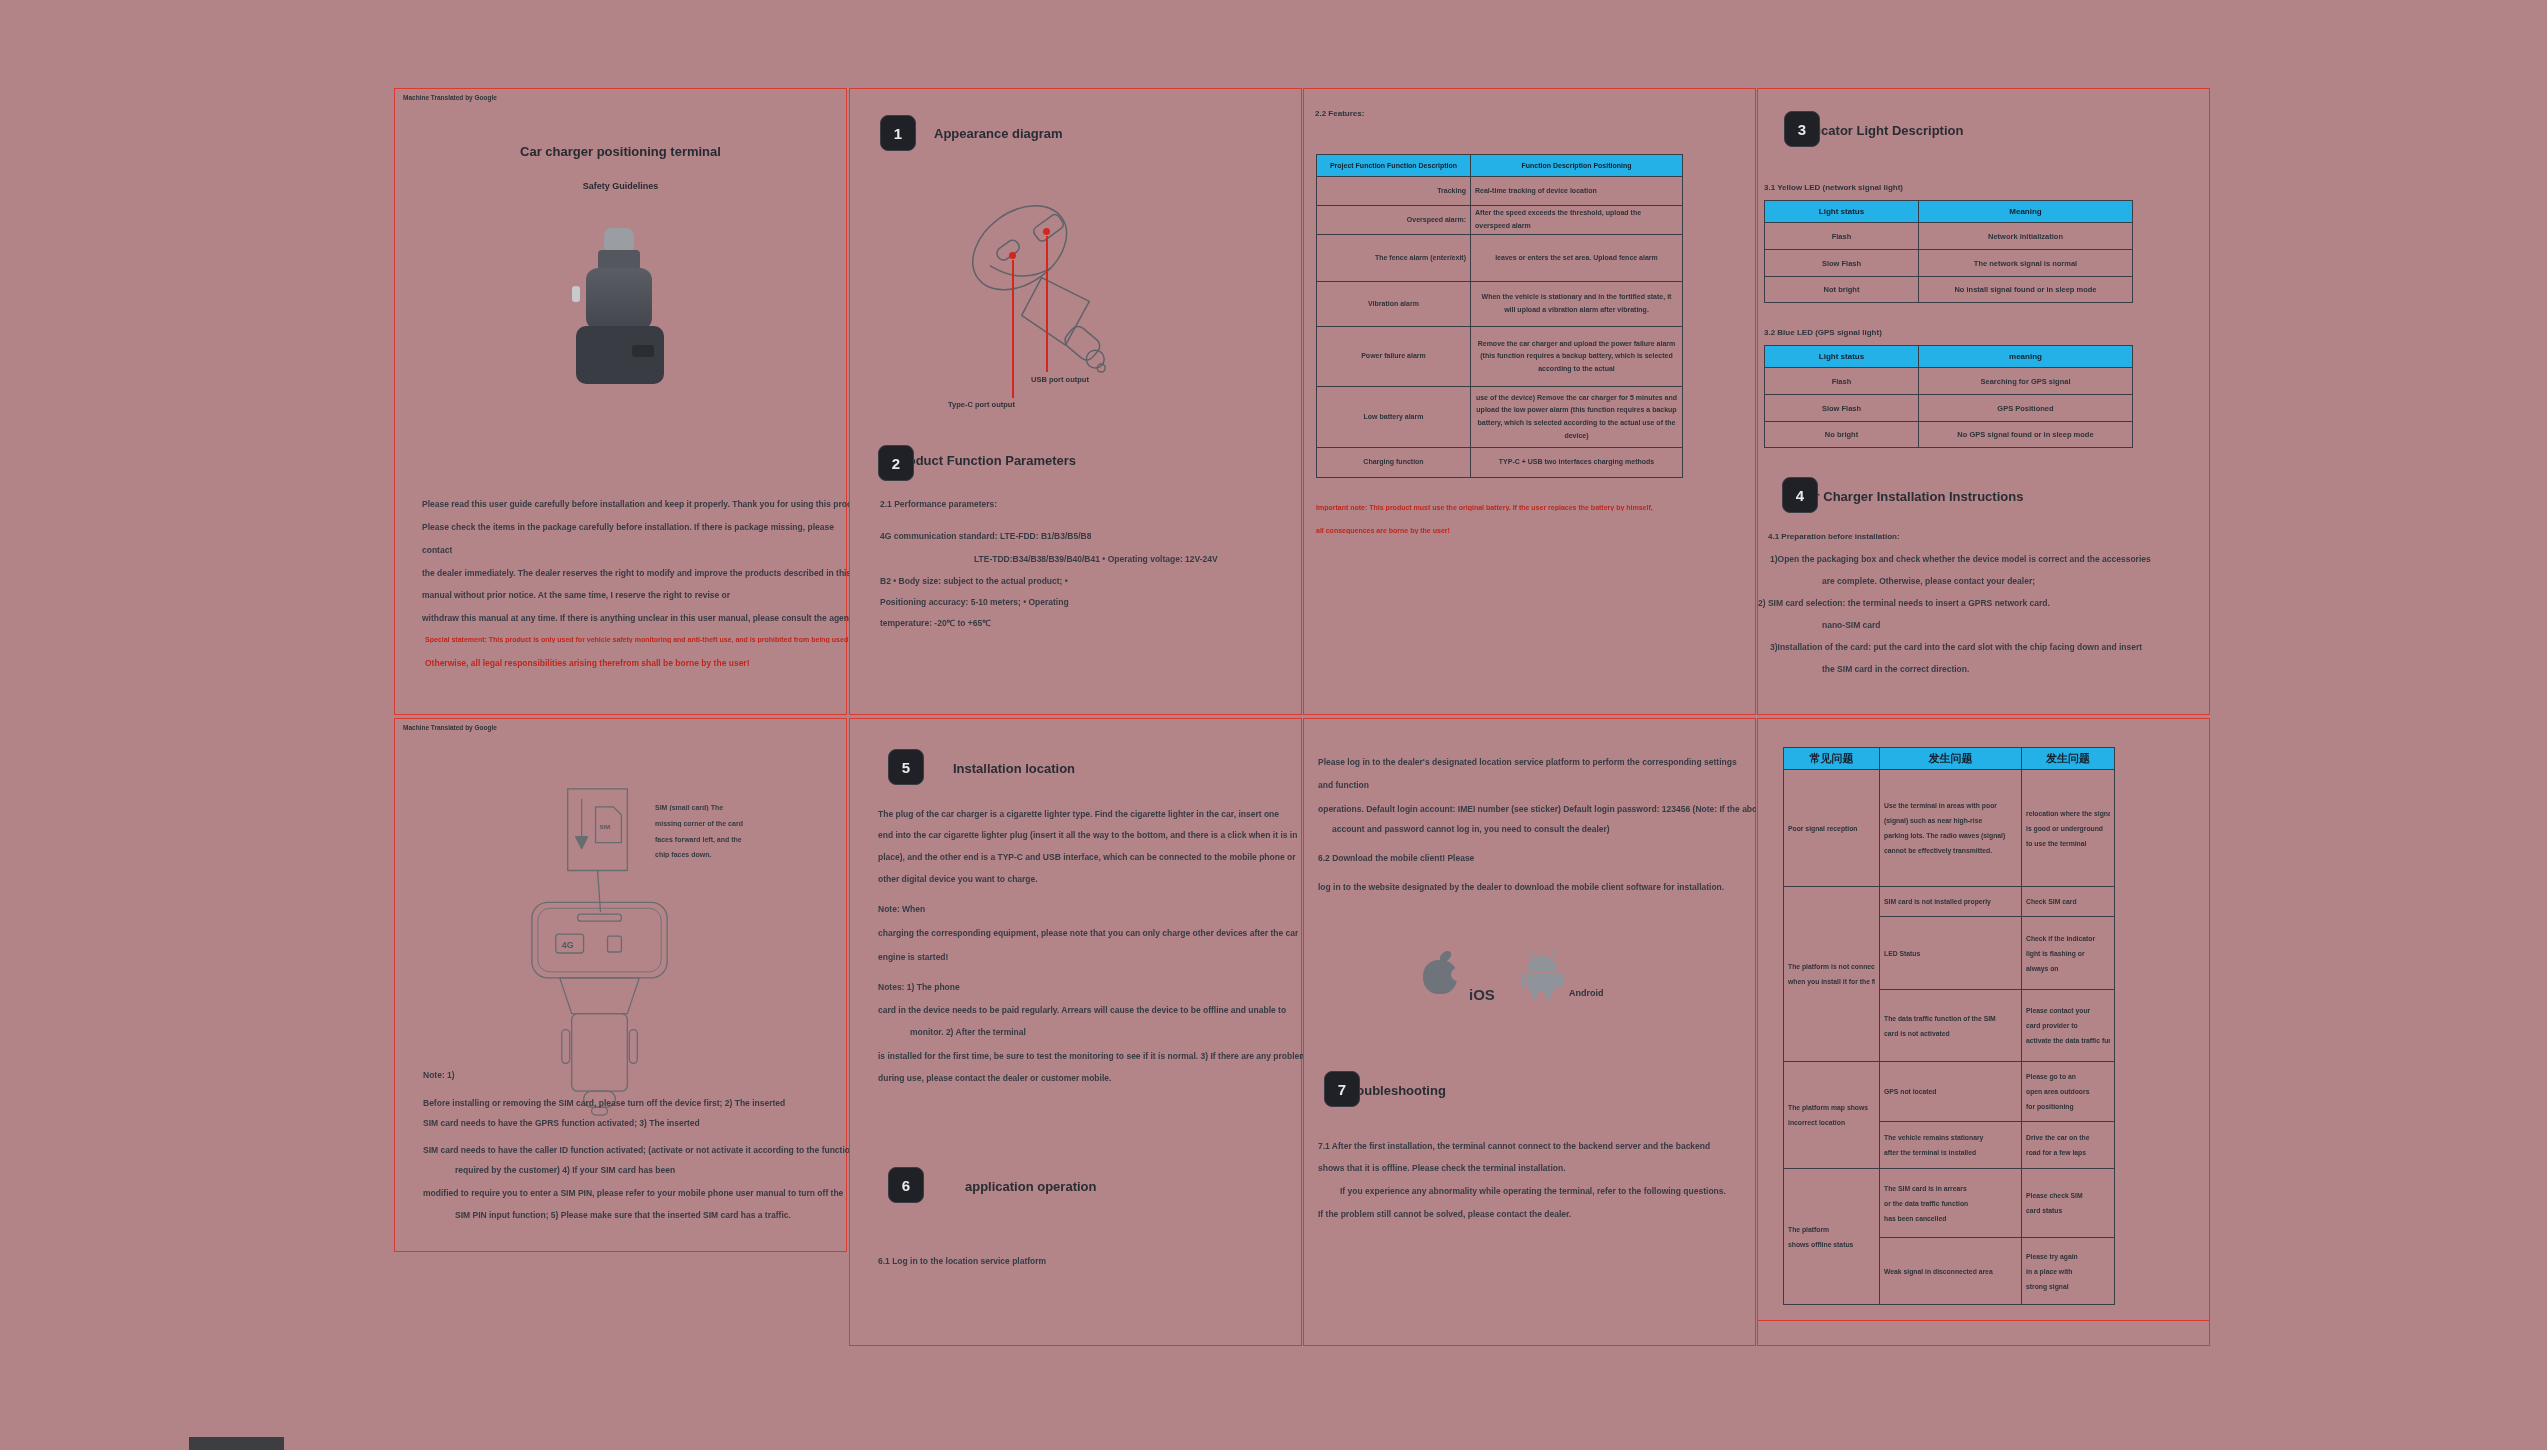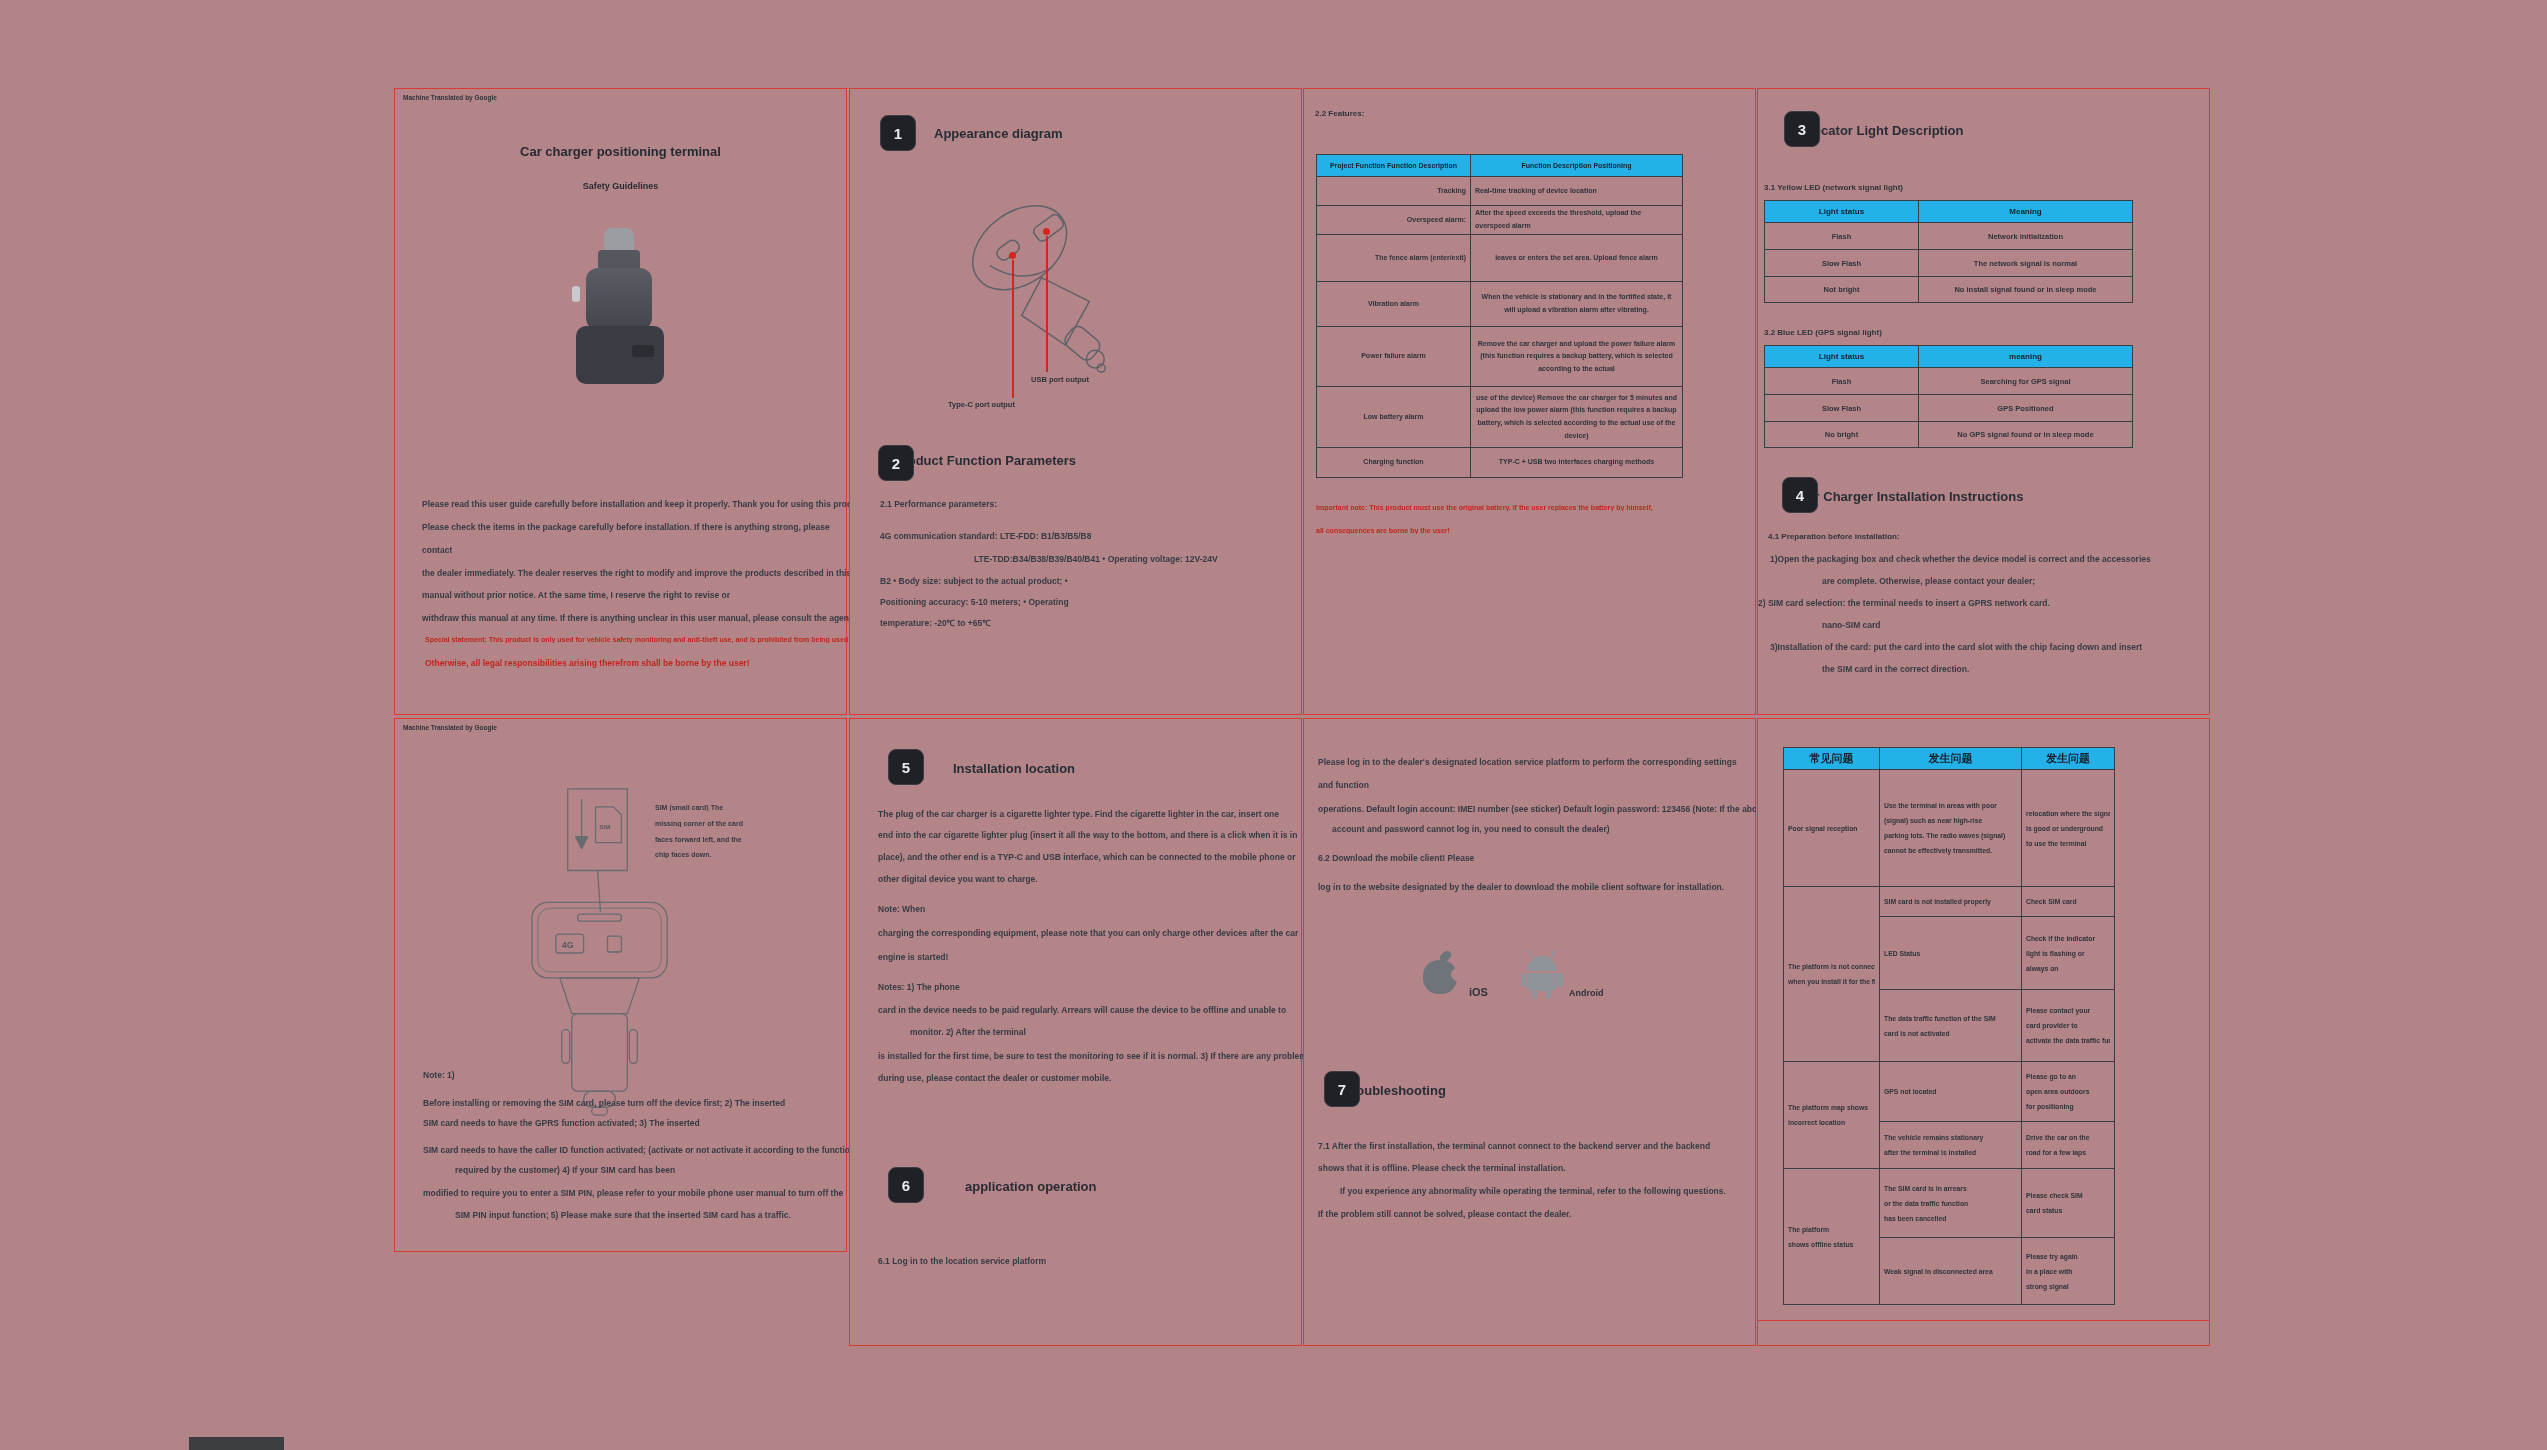--- a/index.html
+++ b/index.html
@@ -47,21 +47,21 @@
   <div class="ttl" style="top:92px;font-size:9px">Safety Guidelines</div>
   <div class="photo" style="left:179px;top:139px;width:96px;height:159px">
     <div style="left:30px;top:0;width:30px;height:26px;background:#9a9da2;border-radius:8px"></div>
     <div style="left:24px;top:22px;width:42px;height:20px;background:#54575d;border-radius:4px"></div>
     <div style="left:12px;top:40px;width:66px;height:62px;background:linear-gradient(180deg,#5a5d63,#43464c);border-radius:12px"></div>
     <div style="left:2px;top:98px;width:88px;height:58px;background:#393c42;border-radius:10px"></div>
     <div style="left:-2px;top:58px;width:8px;height:16px;background:#c7c9cd;border-radius:3px"></div>
     <div style="left:58px;top:117px;width:22px;height:12px;background:#2a2d32;border-radius:3px"></div>
   </div>
   <div class="ln" style="left:27px;top:410px">Please read this user guide carefully before installation and keep it properly. Thank you for using this product!</div>
-  <div class="ln" style="left:27px;top:433px">Please check the items in the package carefully before installation. If there is anything strong, please</div>
+  <div class="ln" style="left:27px;top:433px">Please check the items in the package carefully before installation. If there is package missing, please</div>
   <div class="ln" style="left:27px;top:456px">contact</div>
   <div class="ln" style="left:27px;top:479px">the dealer immediately. The dealer reserves the right to modify and improve the products described in this</div>
   <div class="ln" style="left:27px;top:501px">manual without prior notice. At the same time, I reserve the right to revise or</div>
   <div class="ln" style="left:27px;top:524px">withdraw this manual at any time. If there is anything unclear in this user manual, please consult the agent or seller. In</div>
   <div class="ln red sm" style="left:30px;top:547px">Special statement: This product is only used for vehicle safety monitoring and anti-theft use, and is prohibited from being used for illegal purposes.</div>
   <div class="ln red" style="left:30px;top:569px">Otherwise, all legal responsibilities arising therefrom shall be borne by the user!</div>
 </div>
 
 <div class="pg" style="left:849px;top:88px">
   <div class="secbox" style="left:30px;top:26px">1</div>
@@ -267,21 +267,21 @@
   <div class="ln" style="left:14px;top:85px">operations. Default login account: IMEI number (see sticker) Default login password: 123456 (Note: If the above</div>
   <div class="ln" style="left:28px;top:105px">account and password cannot log in, you need to consult the dealer)</div>
   <div class="ln" style="left:14px;top:134px">6.2 Download the mobile client! Please</div>
   <div class="ln" style="left:14px;top:163px">log in to the website designated by the dealer to download the mobile client software for installation.</div>
 
   <div class="apple-wrap" style="left:117px;top:229px">
     <div class="apple-leaf"></div>
     <div class="apple-body"></div>
     <div class="apple-bite"></div>
   </div>
-  <div class="lbl" style="left:165px;top:267px;font-size:11px">iOS</div>
+  <div class="lbl" style="left:165px;top:267px;font-size:15px">iOS</div>
 
   <div style="position:absolute;left:217px;top:231px;width:44px;height:48px">
     <div style="position:absolute;left:6px;top:6px;width:30px;height:15px;background:#8f939a;border-radius:15px 15px 0 0"></div>
     <div style="position:absolute;left:9px;top:0px;width:2px;height:9px;background:#8f939a;transform:rotate(-25deg)"></div>
     <div style="position:absolute;left:31px;top:0px;width:2px;height:9px;background:#8f939a;transform:rotate(25deg)"></div>
     <div style="position:absolute;left:6px;top:23px;width:30px;height:18px;background:#8f939a;border-radius:0 0 5px 5px"></div>
     <div style="position:absolute;left:0px;top:23px;width:5px;height:14px;background:#8f939a;border-radius:3px"></div>
     <div style="position:absolute;left:37px;top:23px;width:5px;height:14px;background:#8f939a;border-radius:3px"></div>
     <div style="position:absolute;left:11px;top:41px;width:5px;height:8px;background:#8f939a;border-radius:0 0 3px 3px"></div>
     <div style="position:absolute;left:25px;top:41px;width:5px;height:8px;background:#8f939a;border-radius:0 0 3px 3px"></div>

